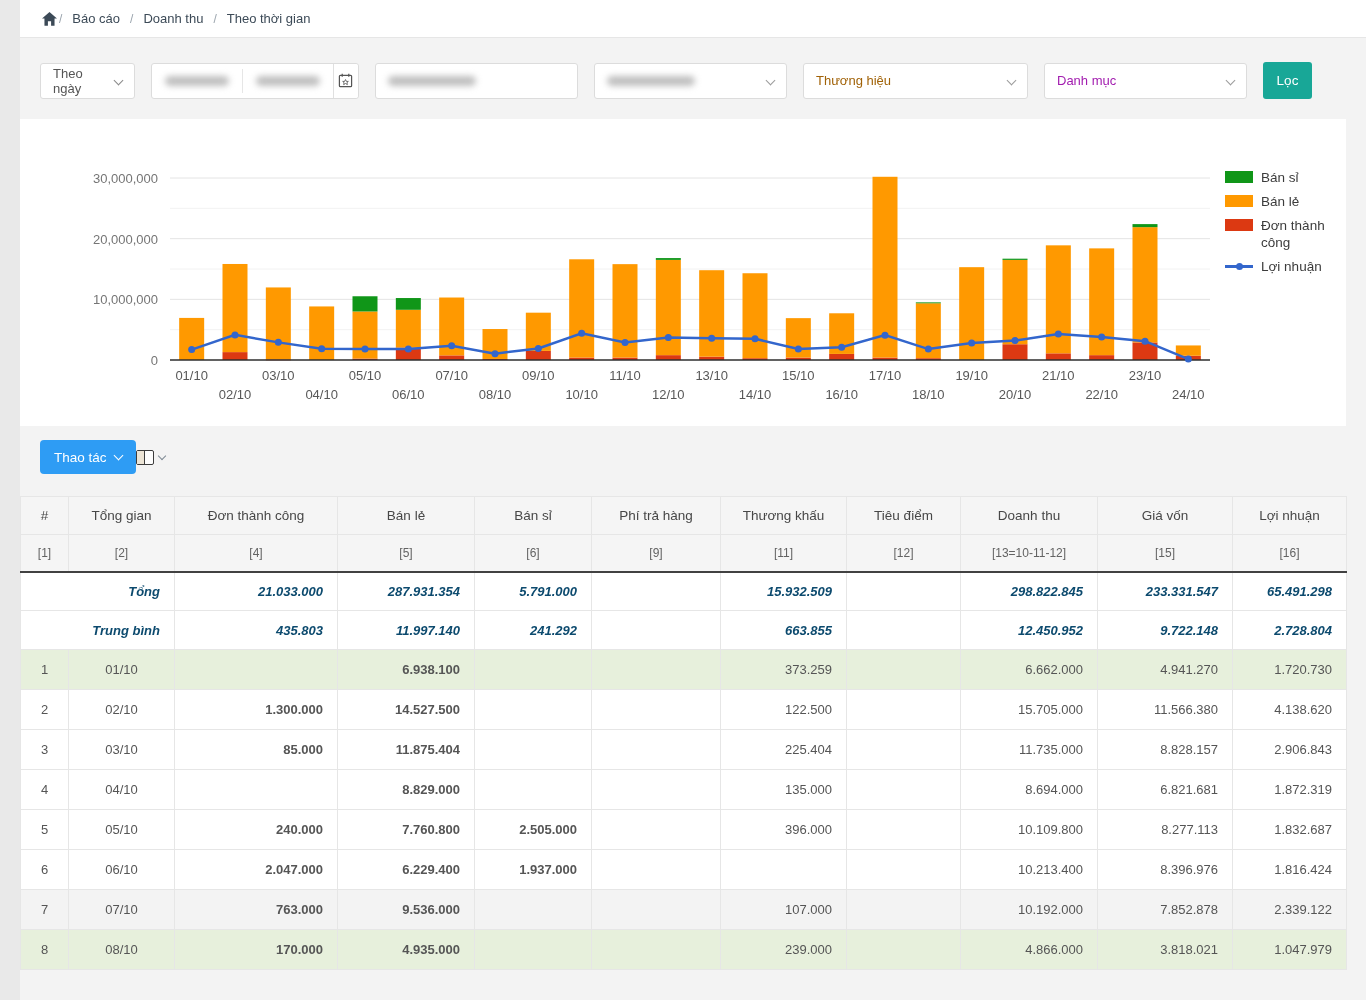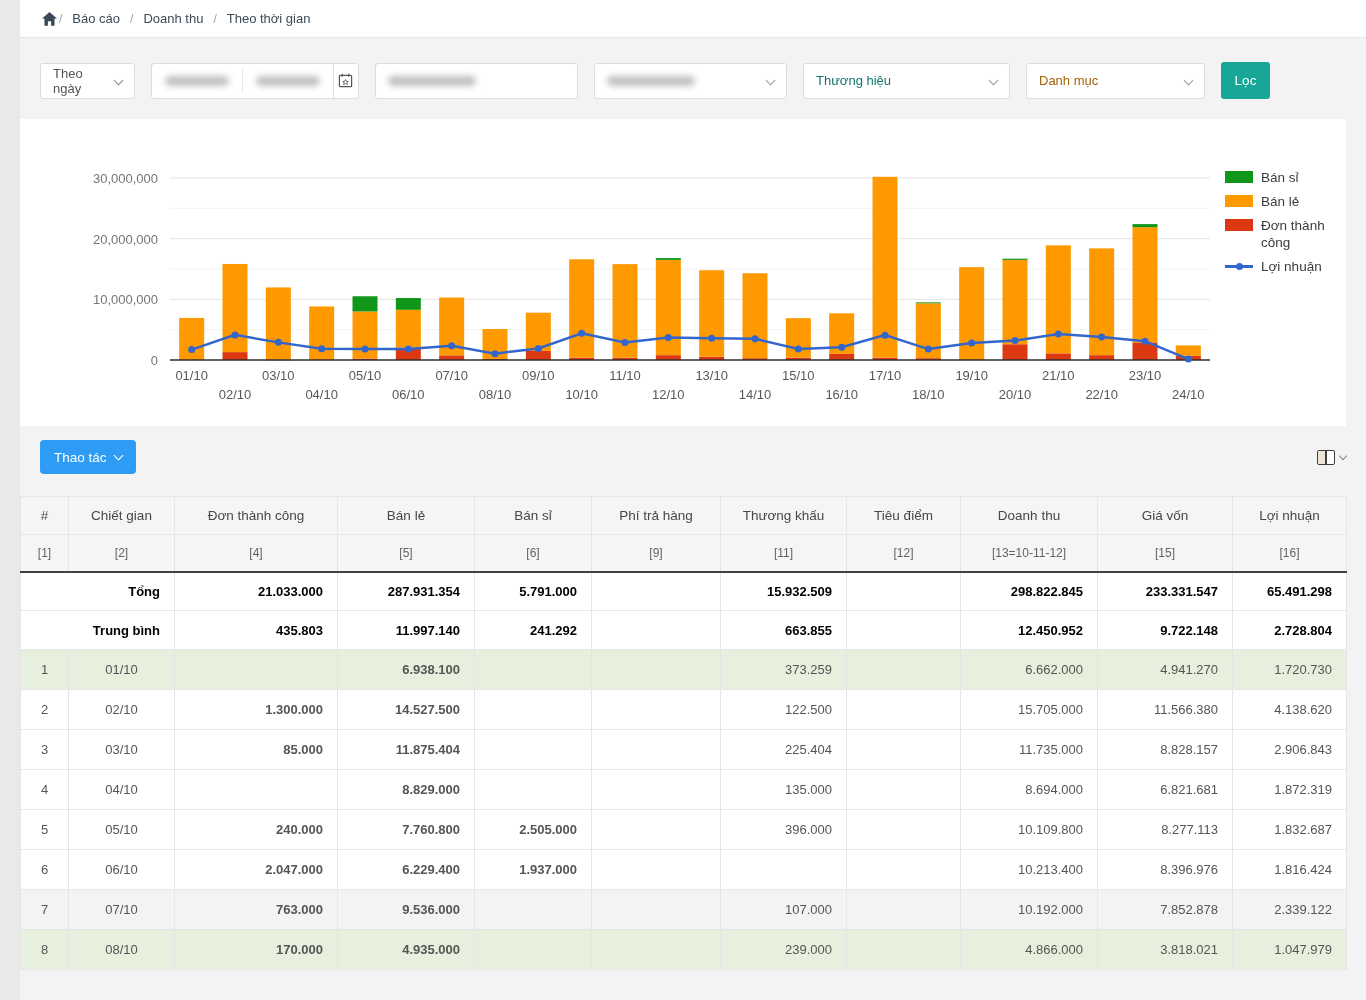--- a/index.html
+++ b/index.html
@@ -30,37 +30,37 @@
   .chart-panel { background:#fff; margin-right:20px; height:307px; position:relative; }
   .legend { position:absolute; left:1205px; top:50px; }
   .legend-item { display:flex; margin-bottom:7px; align-items:flex-start; }
   .legend-swatch { width:28px; height:12px; margin-right:8px; margin-top:2px; flex:none; }
   .legend-line { width:28px; height:12px; margin-right:8px; margin-top:2px; position:relative; flex:none; }
   .legend-line .ln { position:absolute; top:5px; left:0; width:28px; height:2.5px; background:#3366cc; }
   .legend-line .dt { position:absolute; top:3px; left:11px; width:7px; height:7px; border-radius:50%; background:#3366cc; }
   .legend-label { color:#3c3c3c; font-size:13.5px; line-height:17px; width:90px; }
 
   
-  .actions { display:flex; align-items:center; justify-content:space-between; margin:14px 20px 0 20px; }
+  .actions { display:flex; align-items:center; margin:14px 20px 0 20px; }
   .btn-thaotac { background:#2e9cf4; color:#fff; border:none; border-radius:4px; height:34px; padding:0 14px; font-size:13.5px; display:flex; align-items:center; gap:8px; cursor:pointer; }
   .btn-thaotac .chev2 { width:7px; height:7px; border-right:1.6px solid #fff; border-bottom:1.6px solid #fff; transform:rotate(45deg); margin-top:-4px; }
   .col-toggle { display:flex; align-items:center; gap:5px; cursor:pointer; }
   .col-ico { width:18px; height:15px; border:1.6px solid #3c3c3c; border-radius:2px; position:relative; background:#fdfdfd; }
   .col-ico::after { content:""; position:absolute; left:7px; top:0; width:1.6px; height:100%; background:#3c3c3c; }
   .col-ico::before { content:""; position:absolute; left:0; top:0; width:7px; height:100%; background:#ece4d5; }
   .mini-chev { width:6px; height:6px; border-right:1.5px solid #7f8a94; border-bottom:1.5px solid #7f8a94; transform:rotate(45deg); margin-top:-3px; }
 
   
   table { border-collapse:collapse; margin:22px 20px 0 0; width:1326px; table-layout:fixed; background:#fff; font-size:13px; }
   th, td { border:1px solid #e6e6e6; overflow:hidden; white-space:nowrap; }
   thead th { background:#f5f5f5; color:#474747; font-weight:500; height:38px; text-align:center; font-size:13.5px; }
   tr.idx-row td { background:#f5f5f5; color:#636363; text-align:center; height:37px; font-size:12px; border-bottom:2px solid #414141; }
   td.num { text-align:right; padding-right:14px; }
   td.lbl { text-align:right; padding-right:14px; font-weight:600; color:#3d3d3d; }
-  tr.summary td { height:39px; font-weight:600; color:#000000; }
+  tr.summary td { height:39px; font-weight:600; color:#0c4a6e;font-style:italic; }
   tr.datarow td { height:40px; color:#555; }
   td.center { text-align:center; }
   .c-blue { color:#3a97d9; cursor:pointer;font-weight:bold; }
   .c-green { color:#3fa45b; font-weight:400; }
   .c-dark { color:#4a4a4a; }
   tr.bg-green td { background:#e7f0dc; }
   tr.bg-gray td { background:#f3f3f3; }
   svg text { font-family:"Liberation Sans","DejaVu Sans",sans-serif; }
 </style>
 </head>
@@ -104,25 +104,25 @@
         </svg>
       </div>
     </div>
     <div class="inp" style="width:203px">
       <div class="blur-chip" style="width:88px"></div>
     </div>
     <div class="sel" style="width:193px">
       <div class="blur-chip" style="width:88px"></div>
       <span class="chev lite"></span>
     </div>
-    <div class="sel" style="width:207px; color:#0f766e">
+    <div class="sel" style="width:225px; color:#a16207">
       <span>Thương hiệu</span>
       <span class="chev lite"></span>
     </div>
-    <div class="sel" style="width:179px; color:#a16207">
+    <div class="sel" style="width:203px; color:#a21caf">
       <span>Danh mục</span>
       <span class="chev lite"></span>
     </div>
     <button class="btn-loc">Lọc</button>
   </div>
 
   <div class="chart-panel">
     <svg id="chart-svg" width="1326" height="307">
         <line x1="150" y1="210.66666666666666" x2="1190" y2="210.66666666666666" stroke="#f2f2f2" stroke-width="1"></line>
         <line x1="150" y1="150" x2="1190" y2="150" stroke="#f2f2f2" stroke-width="1"></line>
@@ -280,21 +280,21 @@
         <col style="width:129px">
         <col style="width:126px">
         <col style="width:114px">
       <col style="width:137px">
         <col style="width:135px">
         <col style="width:114px">
     </colgroup>
     <thead>
         <tr id="head-row">
           <th>#</th>
-          <th>Chiết gian</th>
+          <th>Tổng gian</th>
           <th>Đơn thành công</th>
           <th>Bán lẻ</th>
           <th>Bán sỉ</th>
           <th>Phí trả hàng</th>
           <th>Thương khấu</th>
           <th>Tiêu điểm</th>
           <th>Doanh thu</th>
           <th>Giá vốn</th>
           <th>Lợi nhuận</th>
         </tr>

